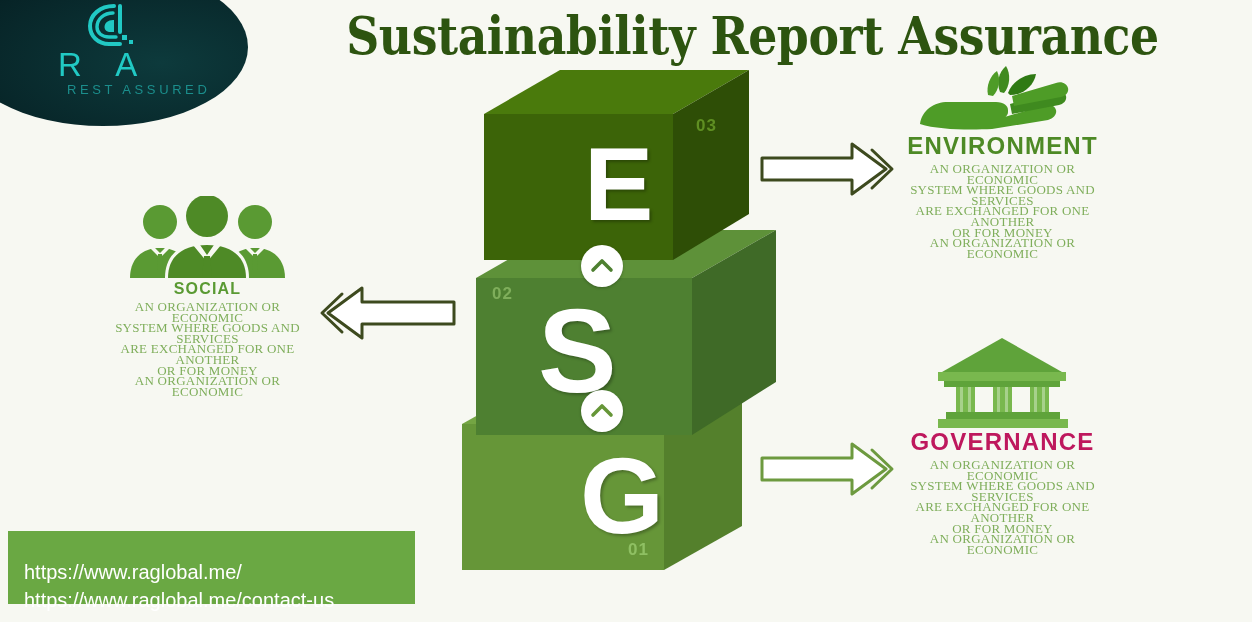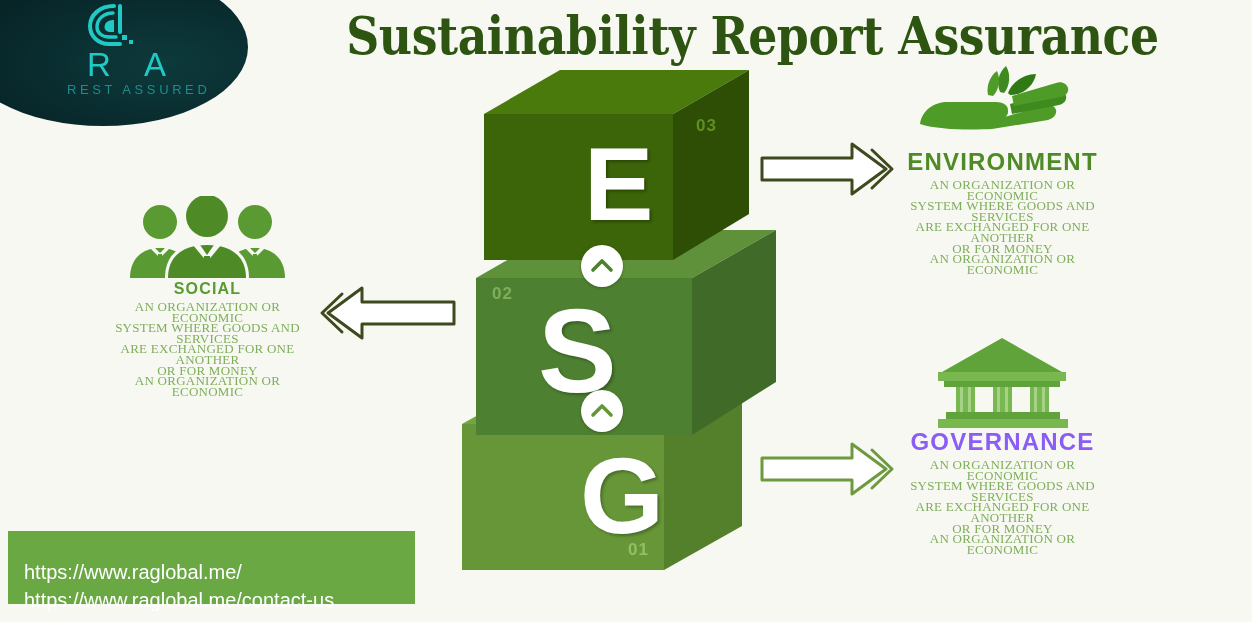--- a/index.html
+++ b/index.html
@@ -17,21 +17,21 @@
     position:absolute; left:-42px; top:-32px; width:290px; height:158px;
     background:radial-gradient(ellipse at 70% 60%, #0d3a3c 0%, #072427 70%, #04191b 100%);
     border-radius:50%;
     overflow:hidden;
   }
   .logo-inner{ position:absolute; left:100px; top:34px; width:160px; height:110px; }
   .logo-mark{ position:absolute; left:22px; top:0px; width:64px; height:48px; }
   .logo-ra{
     position:absolute; left:0px; top:44px; width:150px;
     color:#21c9c4; font-size:33px; letter-spacing:13px; font-weight:400;
-    font-family:"Liberation Sans", sans-serif; text-align:center;
+    font-family:"Liberation Sans", sans-serif; text-align:left;
   }
   .logo-tag{
     position:absolute; left:9px; top:80px; width:150px;
     color:#1b8e8c; font-size:13px; letter-spacing:3.6px; text-align:left;
   }
 
   
   .title{
     position:absolute; left:300px; top:5px; width:770px; height:62px;
     color:#2d5410;
@@ -194,21 +194,21 @@
         <path d="M88 33 C86 24 90 14 97 9 C101 17 99 28 93 34 Z" fill="#4e9c27"></path>
 
         <path d="M20 62 C22 48 34 40 48 40 L96 40 C104 40 108 44 108 48 L108 50
                  C108 54 104 57 98 57 L60 57 L98 57 L142 44
                  C150 41 155 44 156 48 C157 52 154 56 148 58
                  L92 67 C70 68 38 68 20 62 Z" fill="#4e9c27"></path>
         <path d="M110 42 L154 29 C160 27 165 30 166 34 C167 38 164 42 159 43 L112 52 Z" fill="#3f8a1f"></path>
         <path d="M112 34 L156 21 C162 19 167 22 168 26 C169 30 166 34 161 35 L114 44 Z" fill="#4e9c27"></path>
       </svg>
     </div>
-    <div class="p-title" style="font-size:24px; color:#4e8a26; margin-top:18px;">ENVIRONMENT</div>
+    <div class="p-title" style="font-size:24px; color:#4e8a26; margin-top:2px;">ENVIRONMENT</div>
     <div class="p-body" style="margin-top:4px;">
       <span>AN ORGANIZATION OR ECONOMIC</span>
       <span>SYSTEM WHERE GOODS AND SERVICES</span>
       <span>ARE EXCHANGED FOR ONE ANOTHER</span>
       <span>OR FOR MONEY</span>
       <span>AN ORGANIZATION OR ECONOMIC</span>
     </div>
   </div>
 
   <div class="panel" style="left:105px; top:196px; width:205px;">
@@ -259,21 +259,21 @@
         <rect x="97" y="53" width="3" height="40" fill="#ffffff" opacity="0.35"></rect>
         <rect x="105" y="53" width="3" height="40" fill="#ffffff" opacity="0.35"></rect>
         <rect x="130" y="53" width="19" height="40" fill="#79b84e"></rect>
         <rect x="134" y="53" width="3" height="40" fill="#ffffff" opacity="0.35"></rect>
         <rect x="142" y="53" width="3" height="40" fill="#ffffff" opacity="0.35"></rect>
 
         <rect x="46" y="78" width="114" height="7" fill="#5fa33a"></rect>
         <rect x="38" y="85" width="130" height="9" fill="#79b84e"></rect>
       </svg>
     </div>
-    <div class="p-title" style="font-size:24px; color:#8b5cf6; margin-top:-2px;">GOVERNANCE</div>
+    <div class="p-title" style="font-size:24px; color:#be185d; margin-top:-2px;">GOVERNANCE</div>
     <div class="p-body" style="margin-top:4px;">
       <span>AN ORGANIZATION OR ECONOMIC</span>
       <span>SYSTEM WHERE GOODS AND SERVICES</span>
       <span>ARE EXCHANGED FOR ONE ANOTHER</span>
       <span>OR FOR MONEY</span>
       <span>AN ORGANIZATION OR ECONOMIC</span>
     </div>
   </div>
 
   <div class="urlbar">

